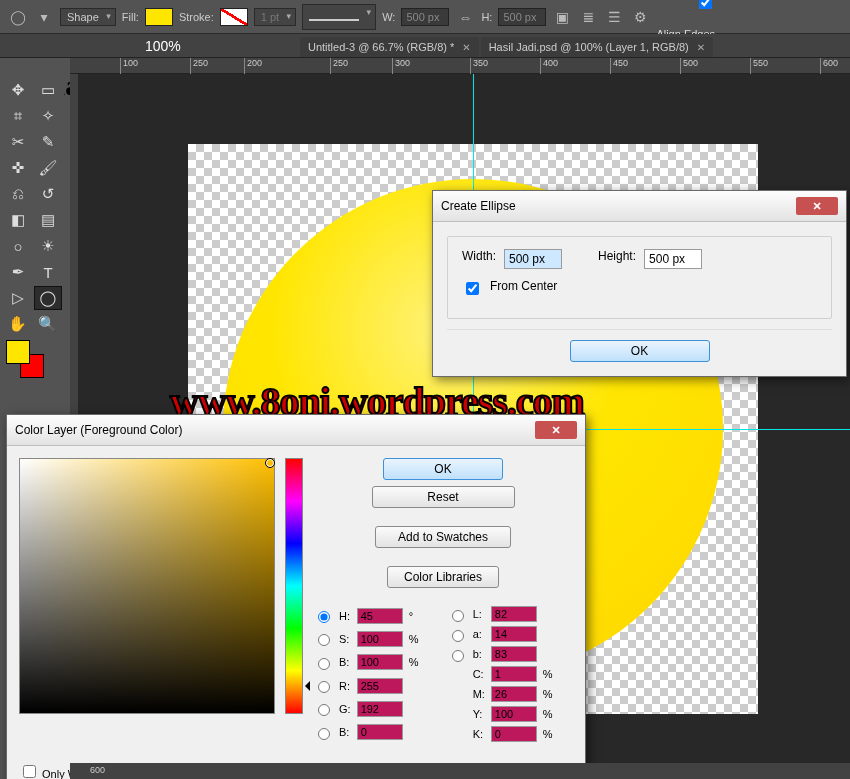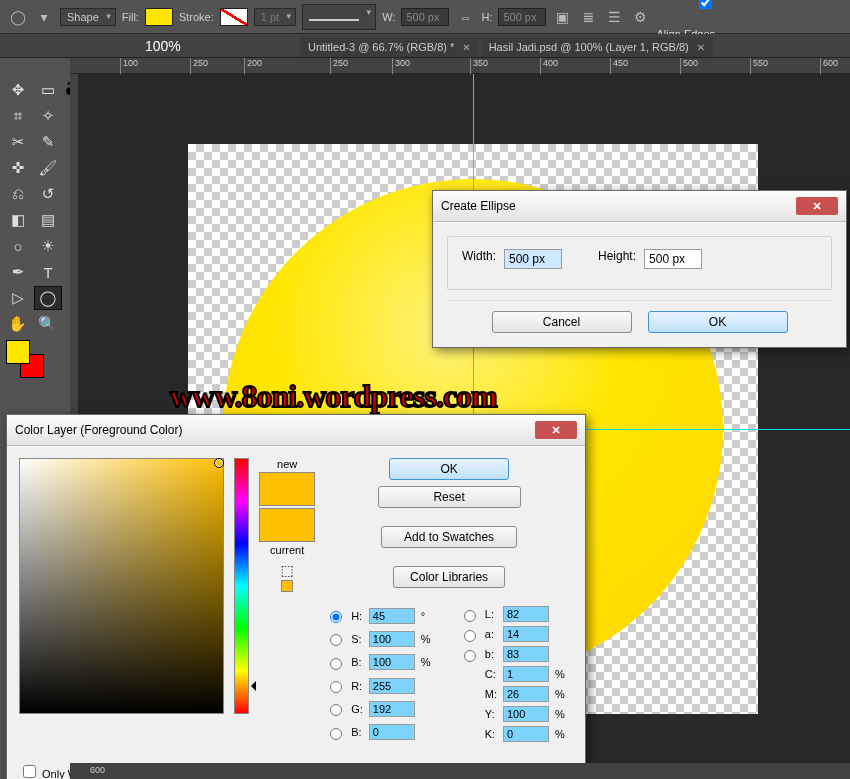--- a/index.html
+++ b/index.html
@@ -60,24 +60,24 @@
   .sv-box { width:256px; height:256px; position:relative; border:1px solid #888;
     background:linear-gradient(to top,#000,rgba(0,0,0,0)),linear-gradient(to right,#fff,#ffbf00); }
   .sv-cursor { position:absolute; width:10px; height:10px; border:1px solid #000; border-radius:50%; right:-1px; top:-1px; box-shadow:0 0 0 1px #fff inset; }
   .hue-bar { width:18px; height:256px; border:1px solid #888; background:linear-gradient(to bottom,red,magenta,blue,cyan,lime,yellow,red); position:relative; }
   .hue-arrow { position:absolute; right:-8px; top:222px; border:5px solid transparent; border-right-color:#000; }
   .prev-col { width:56px; height:34px; border:1px solid #888; }
   .picker-right { flex:1; display:flex; flex-direction:column; gap:6px; }
   .btn-col { display:flex; flex-direction:column; gap:6px; align-items:center; }
   .hsv-grid { display:grid; grid-template-columns:auto auto auto 18px; gap:4px 6px; align-items:center; font-size:11px; margin-top:6px; }
   .rad { width:12px; height:12px; }
-  .mini { width:46px; padding:1px 3px; font-size:11px; border:1px solid #9a9a9a; background:#7dd3fc; }
+  .mini { width:46px; padding:1px 3px; font-size:11px; border:1px solid #9a9a9a; background:#be185d; }
   .below { display:flex; justify-content:space-between; align-items:center; padding:8px 12px; font-size:11px; }
   .hex-in { width:80px; padding:1px 3px; font-size:11px; border:1px solid #9a9a9a; background:#cde8ff; color:#005; }
-  .watermark { position:absolute; left:170px; top:378px; font-family:"Comic Sans MS",cursive; font-weight:900; font-size:32px; color:#c00; -webkit-text-stroke:2px #000; letter-spacing:-1px; white-space:nowrap;}
+  .watermark { position:absolute; left:170px; top:378px; font-family:"Comic Sans MS",cursive; font-weight:900; font-size:40px; color:#c00; -webkit-text-stroke:2px #000; letter-spacing:-1px; white-space:nowrap;}
   .bottom-ruler { position:absolute; left:70px; bottom:0; right:0; height:16px; background:#424242; }
   .dlg-inner-box { border:1px solid #d0d0d0; border-radius:2px; padding:12px 14px 10px; }
 </style>
 </head>
 <body>
 
 <div class="options-bar">
   <span class="opt-icon">◯</span>
   <span class="opt-icon">▾</span>
   <div class="opt-dropdown">Shape</div>
@@ -174,49 +174,44 @@
     <span class="close-x">✕</span>
   </div>
   <div class="dlg-body">
     <div class="dlg-inner-box">
       <div class="dlg-row">
         <span>Width:</span>
         <input class="txt sel" value="500 px" style="">
         <span style="margin-left:28px">Height:</span>
         <input class="txt" value="500 px" style="">
       </div>
+      <label class="dlg-row">
+        <input type="checkbox" checked="" style="">
+        <span>From Center</span>
+      </label>
     </div>
     <div class="ellipse-btns" style="margin-top:10px">
-      <div class="btn" style="width:140px">Cancel</div>
       <div class="btn primary" style="width:140px">OK</div>
     </div>
   </div>
 </div>
 
 <div class="watermark">www.8oni.wordpress.com</div>
 
 <div class="dialog picker-dlg">
   <div class="dlg-title">
     <span>Color Layer (Foreground Color)</span>
     <span class="close-x">✕</span>
   </div>
   <div class="picker-body">
     <div class="sv-box">
       <div class="sv-cursor"></div>
     </div>
     <div class="hue-bar">
       <div class="hue-arrow"></div>
-    </div>
-    <div style="display:flex;flex-direction:column;align-items:center;gap:2px">
-      <span>new</span>
-      <div class="prev-col" style="background:#ffc000"></div>
-      <div class="prev-col" style="background:#ffc000"></div>
-      <span>current</span>
-      <span style="margin-top:4px;font-size:14px">⬚</span>
-      <span style="width:12px;height:12px;background:#ffc000;border:1px solid #888;display:inline-block"></span>
     </div>
     <div class="picker-right">
       <div class="btn-col">
         <div class="btn primary" style="width:120px">OK</div>
         <div class="btn" style="width:143px">Reset</div>
         <div style="height:6px"></div>
         <div class="btn" style="width:136px">Add to Swatches</div>
         <div style="height:6px"></div>
         <div class="btn" style="width:112px">Color Libraries</div>
       </div>

